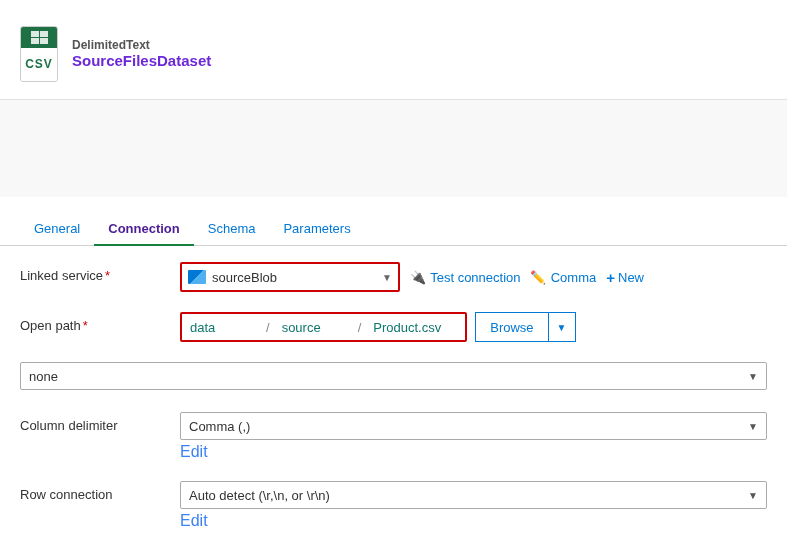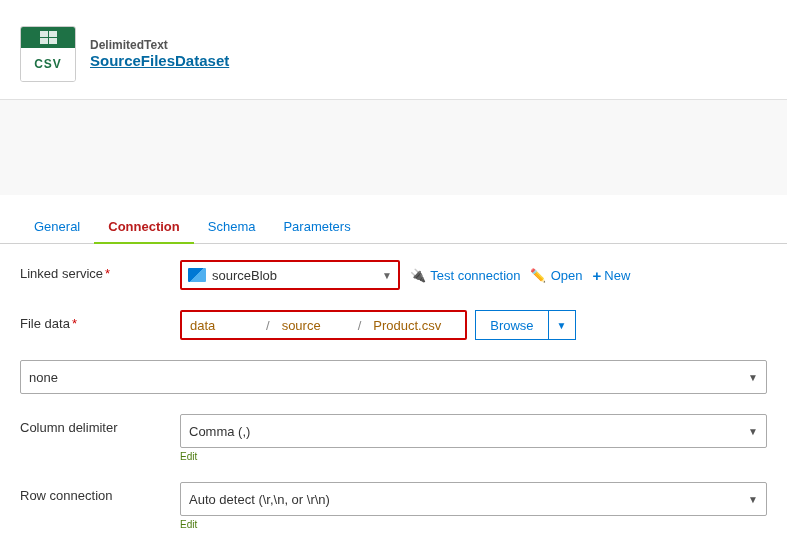--- a/index.html
+++ b/index.html
@@ -23,21 +23,21 @@
     
     .header-area {
       display: flex;
       align-items: center;
       padding: 18px 20px 10px 20px;
       border-bottom: 1px solid #e0e0e0;
       min-height: 100px;
     }
 
     .csv-icon {
-      width: 56px;
+      width: 38px;
       height: 56px;
       border: 1px solid #ccc;
       border-radius: 3px;
       display: flex;
       flex-direction: column;
       align-items: center;
       justify-content: center;
       margin-right: 14px;
       background: #fff;
       position: relative;
@@ -87,45 +87,44 @@
 
     .dataset-type {
       font-size: 12px;
       color: #555;
       font-weight: bold;
     }
 
     .dataset-name {
       font-size: 15px;
       font-weight: 600;
-      color: #0369a1;
-      text-decoration: underline;
+      color: #6d28d9;
     }
 
     
     .tabs-area {
       display: flex;
       border-bottom: 1px solid #d0d0d0;
       padding: 0 20px;
       margin-top: 16px;
     }
 
     .tab {
       padding: 8px 14px;
       cursor: pointer;
       font-size: 13px;
       color: #0078d4;
       border-bottom: 2px solid transparent;
       margin-bottom: -1px;
     }
 
     .tab.active {
-      color: #b91c1c;
+      color: #4c1d95;
       font-weight: 600;
-      border-bottom: 2px solid #84cc16;
+      border-bottom: 2px solid #15803d;
     }
 
     
     .form-area {
       padding: 16px 20px;
       display: flex;
       flex-direction: column;
       gap: 20px;
     }
 
@@ -227,21 +226,21 @@
       align-items: center;
       height: 30px;
       background: #fff;
     }
 
     .file-path-input {
       border: none;
       outline: none;
       padding: 4px 8px;
       font-size: 13px;
-      color: #a16207;
+      color: #0f766e;
       height: 100%;
       min-width: 80px;
     }
 
     .file-path-separator {
       color: #888;
       padding: 0 4px;
       font-size: 13px;
     }
 
@@ -276,39 +275,39 @@
 
     
     .simple-dropdown {
       border: 1px solid #aaa;
       border-radius: 2px;
       display: flex;
       align-items: center;
       height: 28px;
       min-width: 220px;
       background: #fff;
-      padding: 16px 8px;
+      padding: 7px 8px;
       cursor: pointer;
     }
 
     .simple-dropdown .dd-text {
       flex: 1;
       font-size: 13px;
       color: #333;
     }
 
     .simple-dropdown .dd-chevron {
       color: #555;
       font-size: 10px;
     }
 
     .edit-link {
-      color: #4d7c0f;
-      cursor: pointer;
-      font-size: 10px;
+      color: #3b82f6;
+      cursor: pointer;
+      font-size: 16px;
       margin-top: 3px;
       display: inline-block;
     }
 
     .control-with-edit {
       display: flex;
       flex-direction: column;
     }
 
     
@@ -363,33 +362,33 @@
             <div class="service-icon"></div>
             <span class="service-text">sourceBlob</span>
             <span class="chevron">▼</span>
           </div>
           <div class="action-link">
             <span class="link-icon">🔌</span>
             <span>Test connection</span>
           </div>
           <div class="action-link">
             <span class="link-icon">✏️</span>
-            <span>Open</span>
+            <span>Comma</span>
           </div>
           <div class="action-new">
             <span style="font-size:15px; font-weight:bold;">+</span>
             <span>New</span>
           </div>
         </div>
       </div>
     </div>
 
     <div class="form-row">
       <div class="form-label">
-        <span>File data</span>
+        <span>Open path</span>
         <span class="required-star">*</span>
       </div>
       <div class="form-control-area">
         <div style="display:flex; align-items:center;">
           <div class="file-path-group">
             <input class="file-path-input" type="text" style="width: 80px;" value="data">
             <span class="file-path-separator">/</span>
             <input class="file-path-input" type="text" style="width: 80px;" value="source">
             <span class="file-path-separator">/</span>
             <input class="file-path-input" type="text" style="width: 100px;" value="Product.csv">

